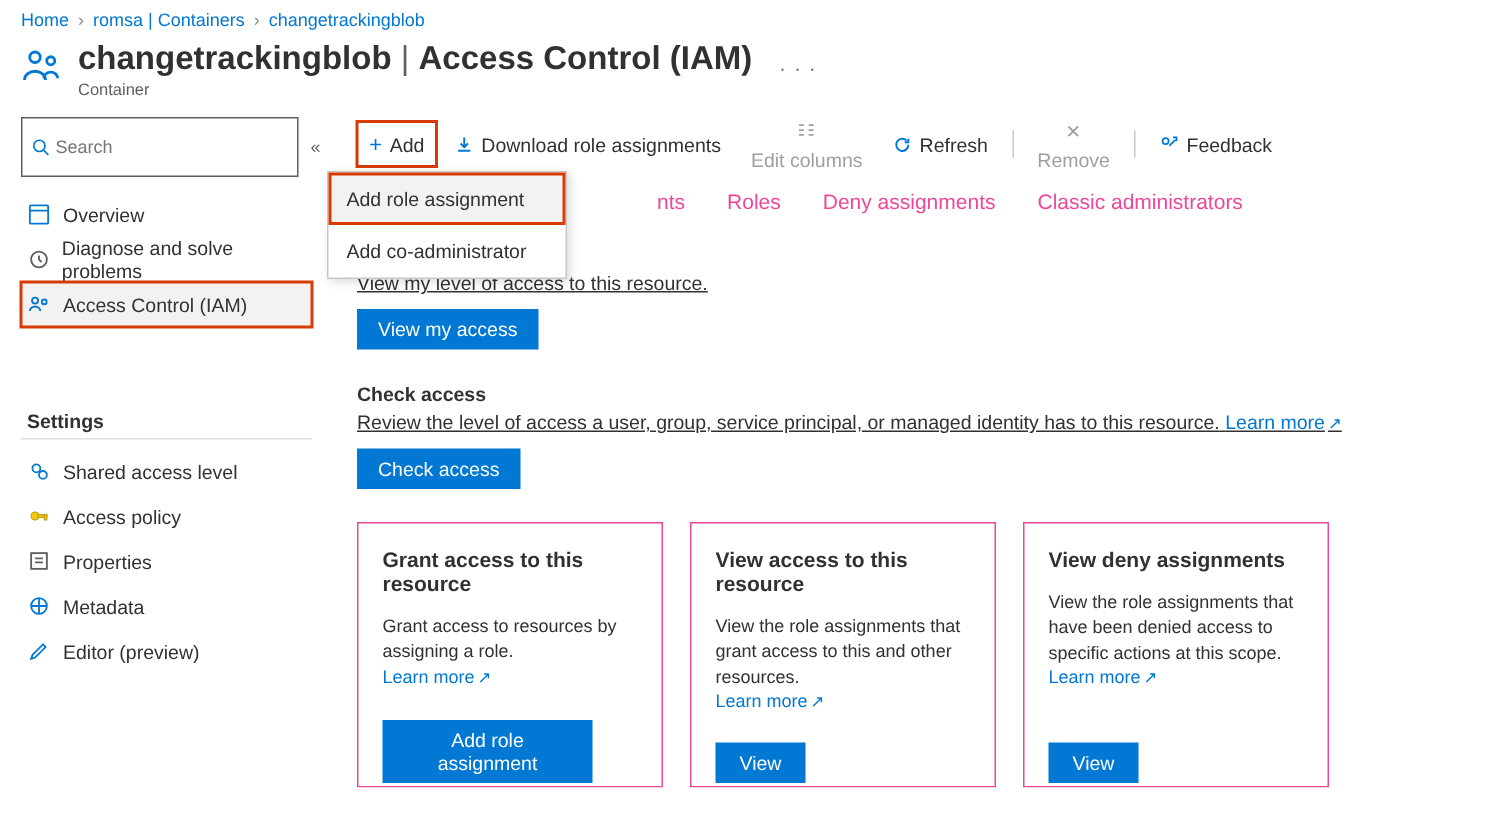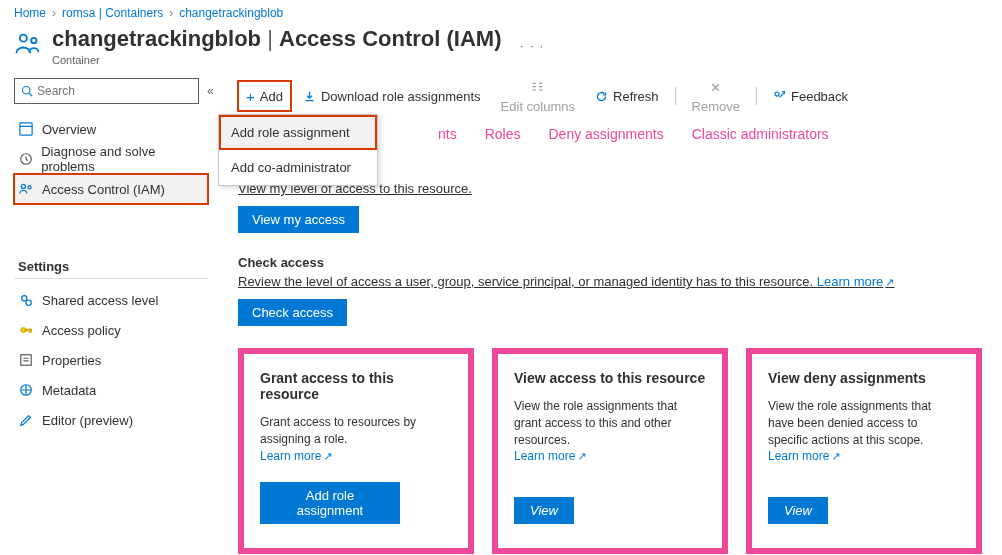--- a/index.html
+++ b/index.html
@@ -12,21 +12,21 @@
 .title-row { display: flex; align-items: flex-start; padding: 4px 14px 12px; gap: 10px; }
 .title-icon { color: #0078d4; width: 28px; height: 28px; margin-top: 4px; }
 .title-text { font-size: 22px; font-weight: 600; }
 .title-text .pipe { font-weight: 400; color: #605e5c; }
 .subtitle { font-size: 11px; color: #605e5c; margin-top: 2px; }
 .dots { color: #605e5c; margin-left: 8px; margin-top: 12px; cursor: pointer; letter-spacing: 1px; }
 
 .layout { display: flex; }
 .sidebar { width: 218px; padding: 0 10px 0 14px; }
 .search-row { display: flex; align-items: center; margin-bottom: 10px; }
-.search-box { flex: 1; display: flex; align-items: center; border: 1px solid #605e5c; height: 26px; padding: 0 6px; }
+.search-box { flex: 1; display: flex; align-items: center; border: 1px solid #605e5c; height: 40px; padding: 0 6px; }
 .search-box input { border: none; outline: none; flex: 1; font-size: 12px; font-family: inherit; }
 .chev-collapse { margin-left: 8px; color: #605e5c; cursor: pointer; font-size: 12px; }
 .side-item { display: flex; align-items: center; gap: 8px; height: 30px; padding: 0 4px; cursor: pointer; font-size: 13px; }
 .side-item.selected { outline: 2px solid #d83b01; outline-offset: -1px; background: #f3f2f1; }
 .side-icon { width: 16px; height: 16px; display: inline-flex; align-items: center; justify-content: center; }
 .section-head { font-weight: 600; font-size: 13px; padding: 14px 4px 4px; border-bottom: 1px solid #e1dfdd; margin-bottom: 6px; margin-top: 41px; }
 
 .main { flex: 1; padding-left: 20px; position: relative; }
 .toolbar { display: flex; align-items: center; gap: 4px; height: 36px; }
 .tb-item { display: flex; align-items: center; gap: 5px; padding: 0 8px; height: 30px; cursor: pointer; font-size: 13px; }
@@ -42,25 +42,25 @@
 .tab { padding: 6px 0; cursor: pointer; color: #ec4899; }
 
 .section-title { font-weight: 600; font-size: 13px; margin-top: 14px; }
 .section-desc { font-size: 13px; color: #323130; margin-top: 4px; text-decoration: underline; }
 .link { color: #0078d4; cursor: pointer; }
 .ext-icon { font-size: 11px; margin-left: 2px; color: #0078d4; }
 
 .btn { background: #0078d4; color: #fff; border: none; padding: 6px 14px; font-size: 13px; cursor: pointer; margin-top: 10px; font-family: inherit; }
 
 .cards { display: flex; gap: 18px; margin-top: 22px; }
-.card { border: 6px solid #ec4899; width: 236px; padding: 16px 16px 24px; display: flex; flex-direction: column; }
+.card { border: 1px solid #ec4899; width: 204px; padding: 16px 16px 2px; display: flex; flex-direction: column; }
 .card-title { font-weight: 600; font-size: 14px; margin-bottom: 12px; }
 .card-body { font-size: 12px; color: #323130; flex: 1; line-height: 1.4; }
 .card .btn { width: 120px; margin-top: 18px; }
-.card .btn.small { width: 60px; font-style: italic; }
+.card .btn.small { width: 60px; }
 
 svg { display: block; }
 </style>
 </head>
 <body>
 
 <div class="breadcrumb">
   <span class="crumb">Home</span>
   <span class="sep">›</span>
   <span class="crumb">romsa | Containers</span>

